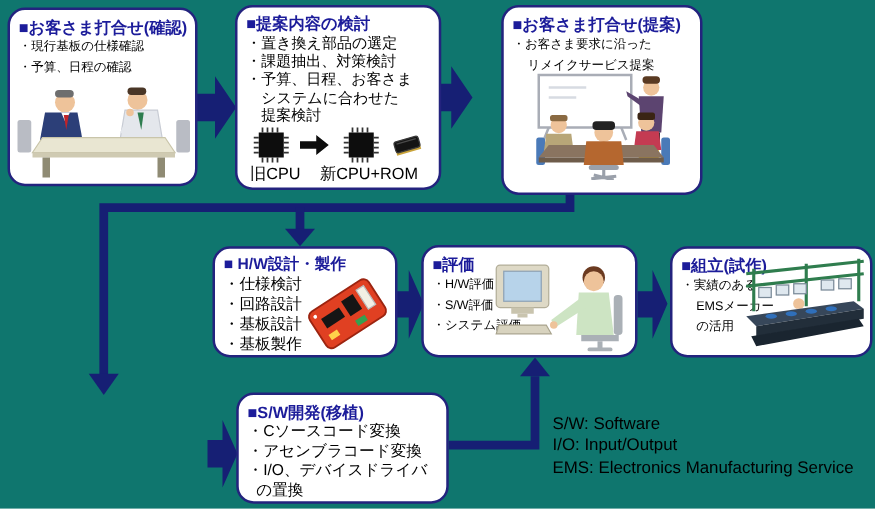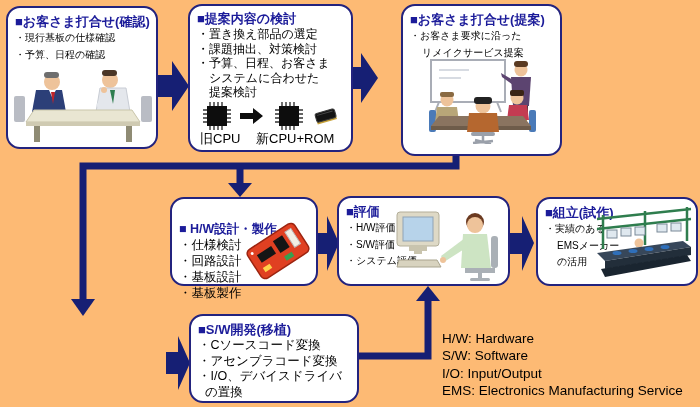--- a/index.html
+++ b/index.html
@@ -1,34 +1,34 @@
 <!DOCTYPE html>
 <html><head>
 <meta charset="utf-8">
 <style>
   html,body { margin:0; padding:0; background:#fff; }
   .canvas {
-    position:relative; width:700px; height:407px; background:#fdba74;
+    position:relative; width:700px; height:407px; background:#0f766e;
     font-family:"Liberation Sans","DejaVu Sans",sans-serif; overflow:hidden;
   }
   .overlay { position:absolute; left:0; top:0; z-index:0; pointer-events:none; }
   .box {
     position:absolute; z-index:1; background:#fff;
     border:2px solid #23237e; border-radius:14px;
     box-sizing:border-box; padding:5px 7px;
   }
   .box-title {
     color:#1c1c9a; font-weight:bold; font-size:13px; line-height:17px; white-space:nowrap;
   }
   .bl { font-size:10px; line-height:16.5px; color:#000; white-space:nowrap; }
   .ind { padding-left:12px; }
   .ind-sm { padding-left:7px; }
   .small .box-title { line-height:16px; }
   .small .bl { font-size:12px; line-height:14.6px; }
-  .mid .box-title { line-height:15px; font-size:12.5px;margin-top:18px; }
+  .mid .box-title { line-height:15px; font-size:12.5px; }
   .mid .bl { font-size:12.5px; line-height:16px; }
   .swd .bl { font-size:12.5px; line-height:15.5px; }
   .illo { position:absolute; }
   .chips { position:absolute; left:8px; top:95px; width:152px; height:30px; }
   .chips > * { position:absolute; }
   .chip-labels { position:absolute; left:8px; top:124px; width:154px; height:18px; }
   .chip-label { position:absolute; font-size:13px; color:#000; white-space:nowrap; }
   .legend { position:absolute; left:442px; top:330px; z-index:1; }
   .legend-line { font-size:13.5px; line-height:17.3px; color:#000; white-space:nowrap; }
 </style>
@@ -246,19 +246,18 @@
 
   <div class="box swd" style="left:189px;top:314px;width:170px;height:89px;">
     <div class="box-title">■S/W開発(移植)</div>
     <div class="bl">・Cソースコード変換</div>
     <div class="bl">・アセンブラコード変換</div>
     <div class="bl">・I/O、デバイスドライバ</div>
     <div class="bl ind-sm">の置換</div>
   </div>
 
   <div class="legend">
-    <div class="legend-line">H/W: Hardware</div>
     <div class="legend-line">S/W: Software</div>
     <div class="legend-line">I/O: Input/Output</div>
     <div class="legend-line">EMS: Electronics Manufacturing Service</div>
   </div>
 
 </div>
 
 </body></html>

